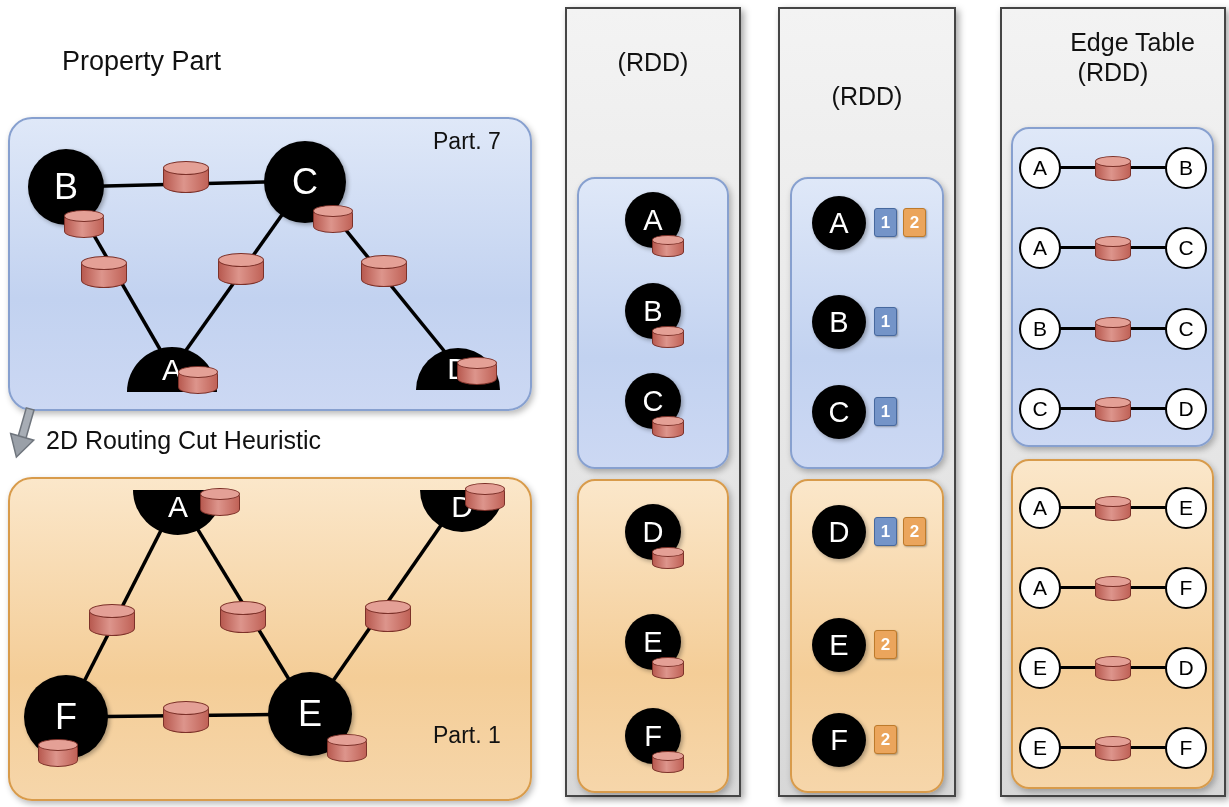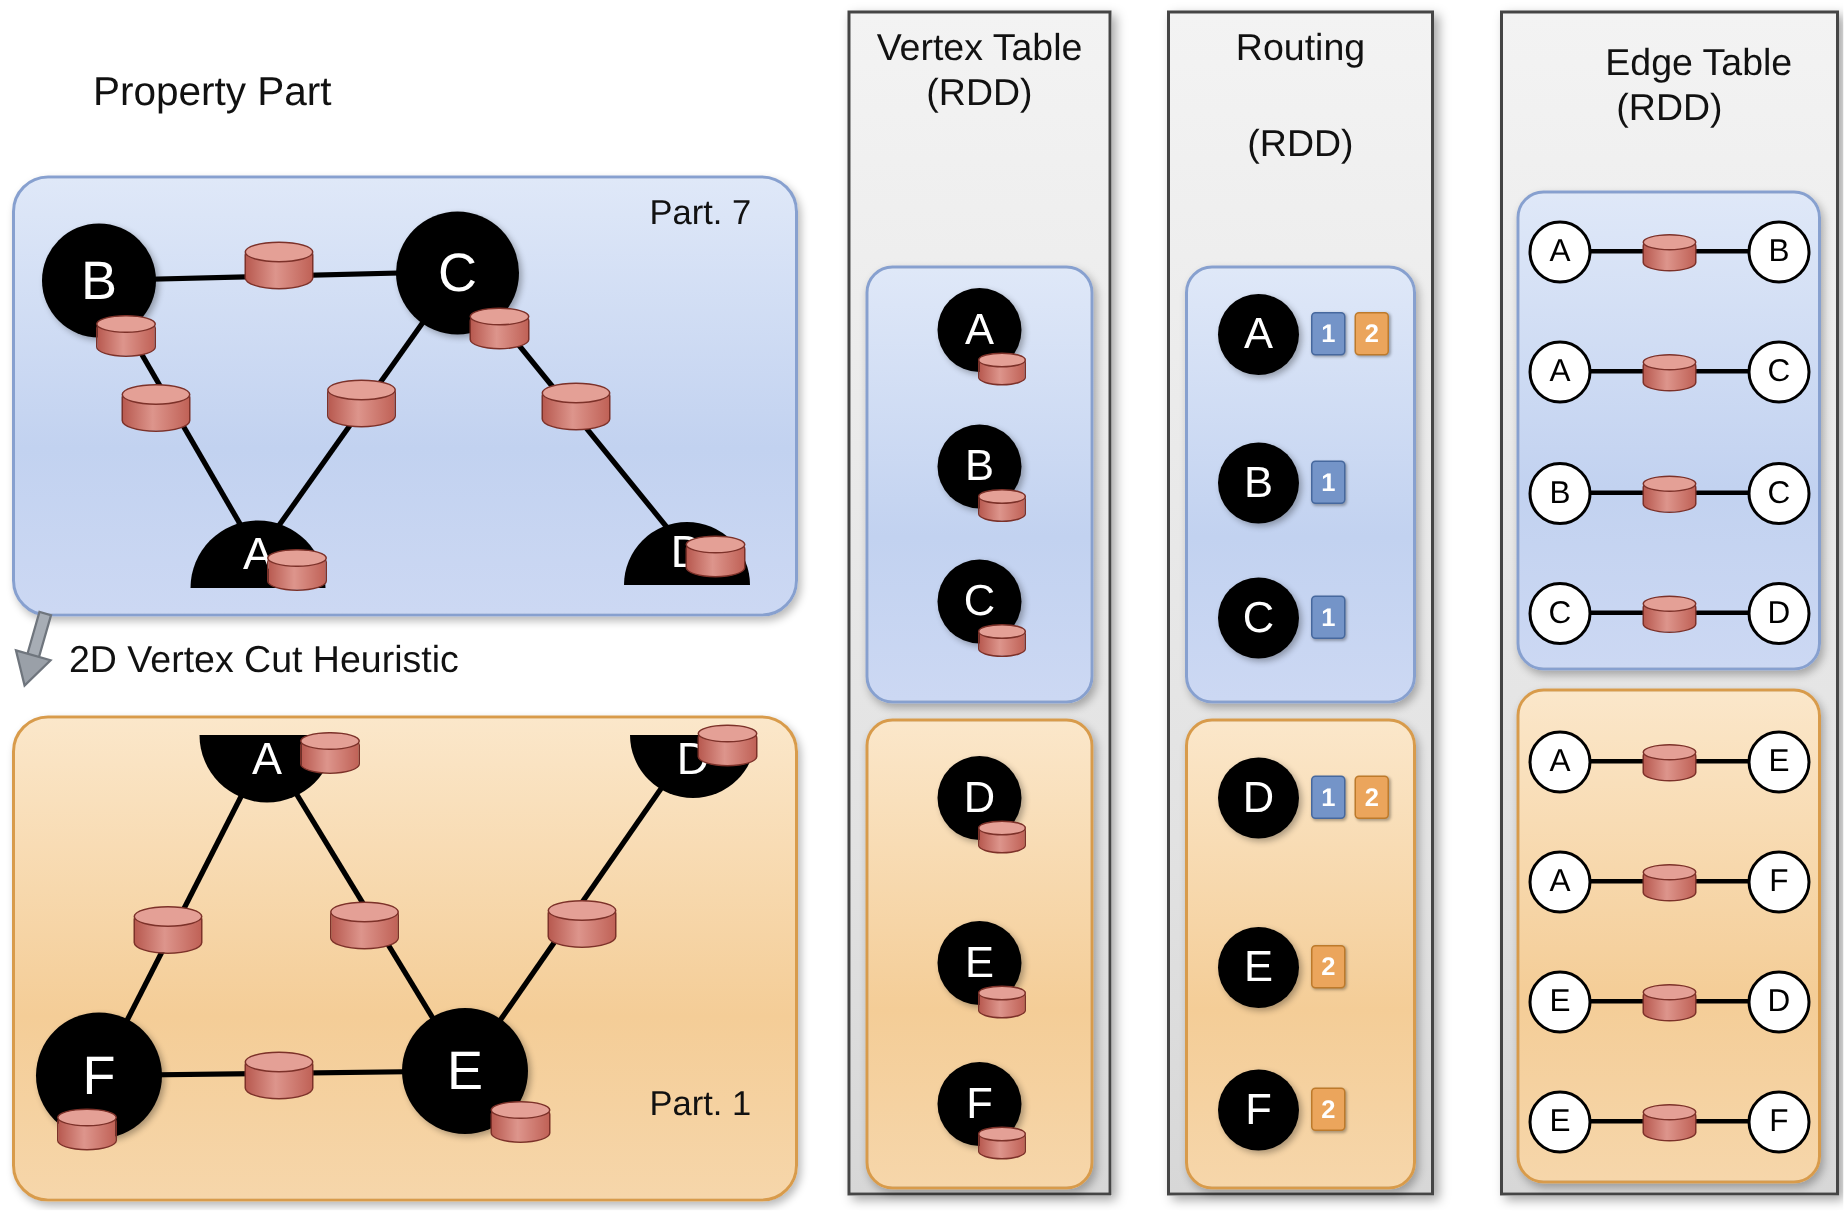--- a/index.html
+++ b/index.html
@@ -113,21 +113,21 @@
       <i class="cb"></i>
       <i class="ct"></i>
     </div>
 
   <svg class="cut-arrow" style="left:4px;top:406px" width="38" height="56" viewBox="0 0 38 56">
     <g transform="rotate(16 19 28)">
       <rect x="15" y="2" width="8" height="30" fill="#a7adb5" stroke="#6f757d" stroke-width="1.5"></rect>
       <polygon points="7,31 31,31 19,52" fill="#9aa0a8" stroke="#6f757d" stroke-width="1.5"></polygon>
     </g>
   </svg>
-  <div class="abs" style="left:46px;top:426px;font-size:25px;z-index:4">2D Vertex Cut Heuristic</div>
+  <div class="abs" style="left:46px;top:426px;font-size:25px;z-index:4">2D Routing Cut Heuristic</div>
 
   <div class="bv half-bottom" style="left:133px;top:490px;width:90px;height:45px;font-size:30px">
     <span>A</span>
   </div>
   <div class="bv half-bottom" style="left:420px;top:490px;width:84px;height:42px;font-size:30px">
     <span>D</span>
   </div>
   <div class="bv" style="left:24px;top:675px;width:84px;height:84px;font-size:36px">
     <span>F</span>
   </div>
@@ -162,21 +162,20 @@
   <div class="cyl" style="left:38px;top:739px;width:40px;height:28px">
       <i class="cb"></i>
       <i class="ct"></i>
     </div>
   <div class="cyl" style="left:327px;top:734px;width:40px;height:28px">
       <i class="cb"></i>
       <i class="ct"></i>
     </div>
 
   <div class="gpanel" style="left:565px;top:7px;width:176px;height:790px"></div>
-  <div class="ptitle" style="left:565px;top:18px;width:176px">Vertex Table</div>
   <div class="ptitle" style="left:565px;top:48px;width:176px">(RDD)</div>
 
   <div class="pbox blue" style="left:577px;top:177px;width:152px;height:292px;border-radius:18px;z-index:1"></div>
   <div class="pbox orange" style="left:577px;top:479px;width:152px;height:314px;border-radius:18px;z-index:1"></div>
 
   <div class="bv" style="left:625px;top:192px;width:56px;height:56px;font-size:29px">
     <span>A</span>
   </div>
   <div class="cyl" style="left:652px;top:235px;width:32px;height:22px">
       <i class="cb"></i>
@@ -213,21 +212,20 @@
     </div>
   <div class="bv" style="left:625px;top:708px;width:56px;height:56px;font-size:29px">
     <span>F</span>
   </div>
   <div class="cyl" style="left:652px;top:751px;width:32px;height:22px">
       <i class="cb"></i>
       <i class="ct"></i>
     </div>
 
   <div class="gpanel" style="left:778px;top:7px;width:178px;height:790px"></div>
-  <div class="ptitle" style="left:778px;top:18px;width:178px">Routing</div>
   <div class="ptitle" style="left:778px;top:82px;width:178px">(RDD)</div>
 
   <div class="pbox blue" style="left:790px;top:177px;width:154px;height:292px;border-radius:18px;z-index:1"></div>
   <div class="pbox orange" style="left:790px;top:479px;width:154px;height:314px;border-radius:18px;z-index:1"></div>
 
   <div class="bv" style="left:812px;top:196px;width:54px;height:54px;font-size:29px">
     <span>A</span>
   </div>
   <div class="sq p1" style="left:874px;top:208px">
     <span>1</span>

